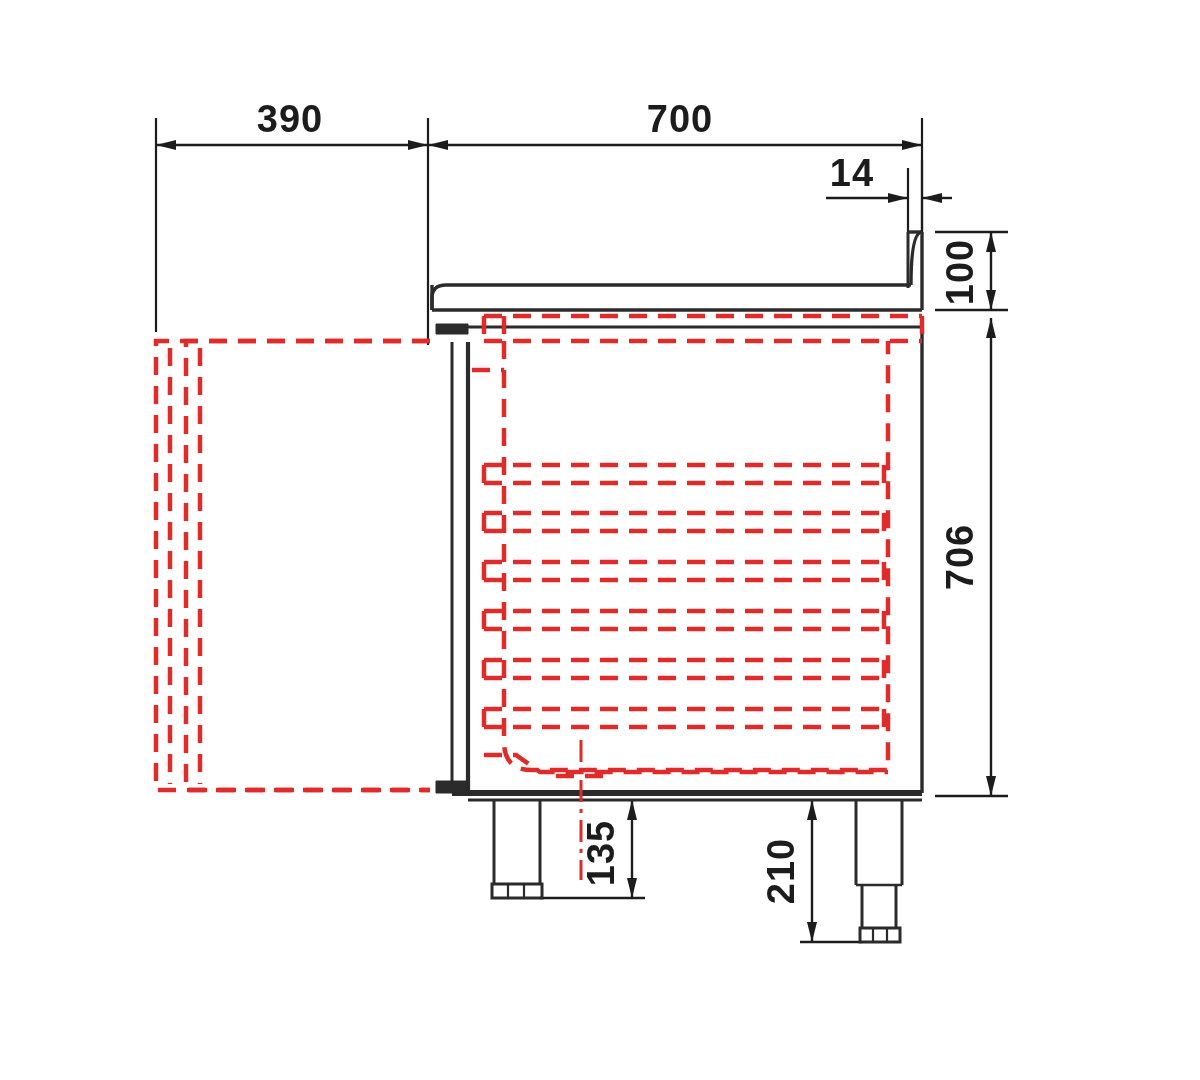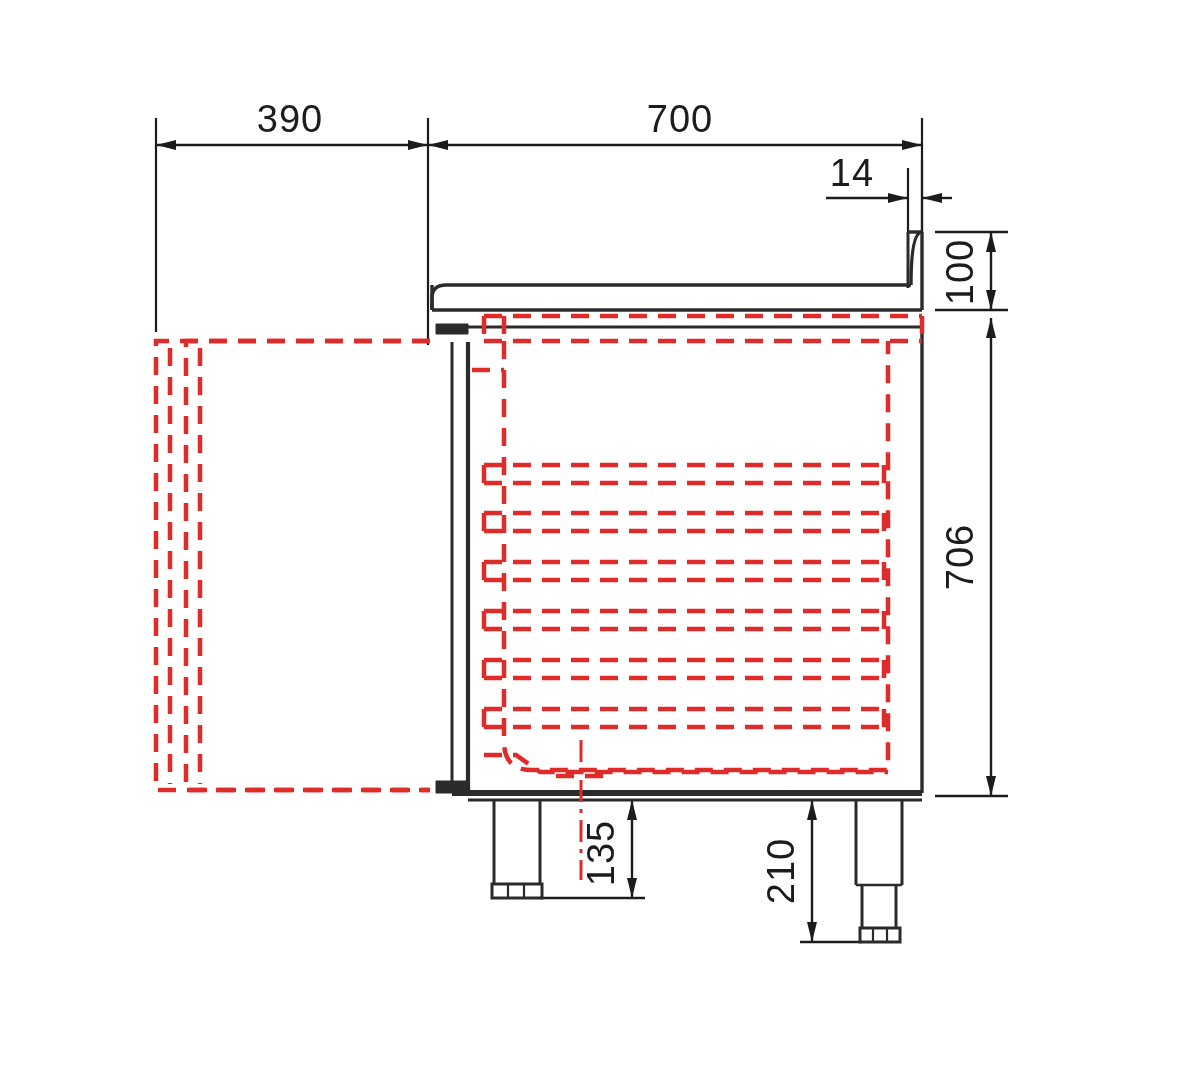--- a/index.html
+++ b/index.html
@@ -12,20 +12,21 @@
     width: 1200px;
     height: 1080px;
     font-family: "Liberation Sans", sans-serif;
     overflow: hidden;
   }
   #drawing-root {
     position: relative;
     width: 1200px;
     height: 1080px;
     background: #a21caf;
+    font-weight: bold;
   }
   svg#drawing-canvas {
     position: absolute;
     top: 0;
     left: 0;
     width: 1200px;
     height: 1080px;
     display: block;
   }
   .dim-text {

